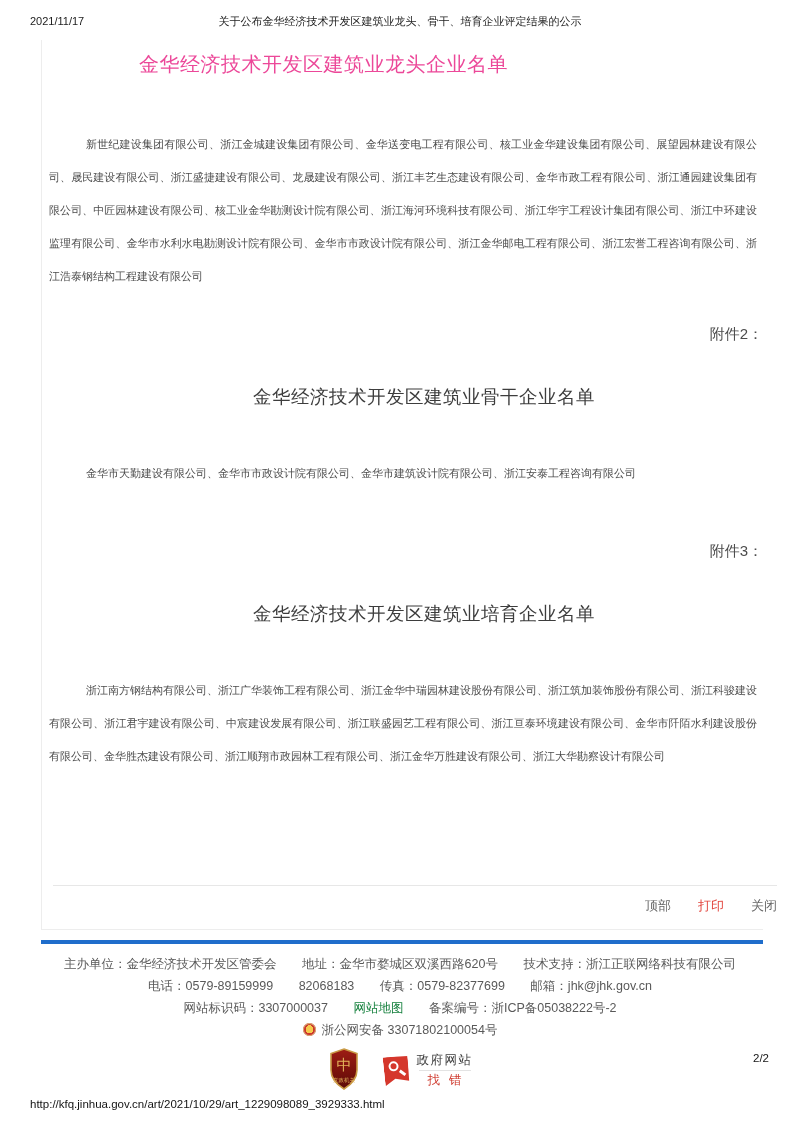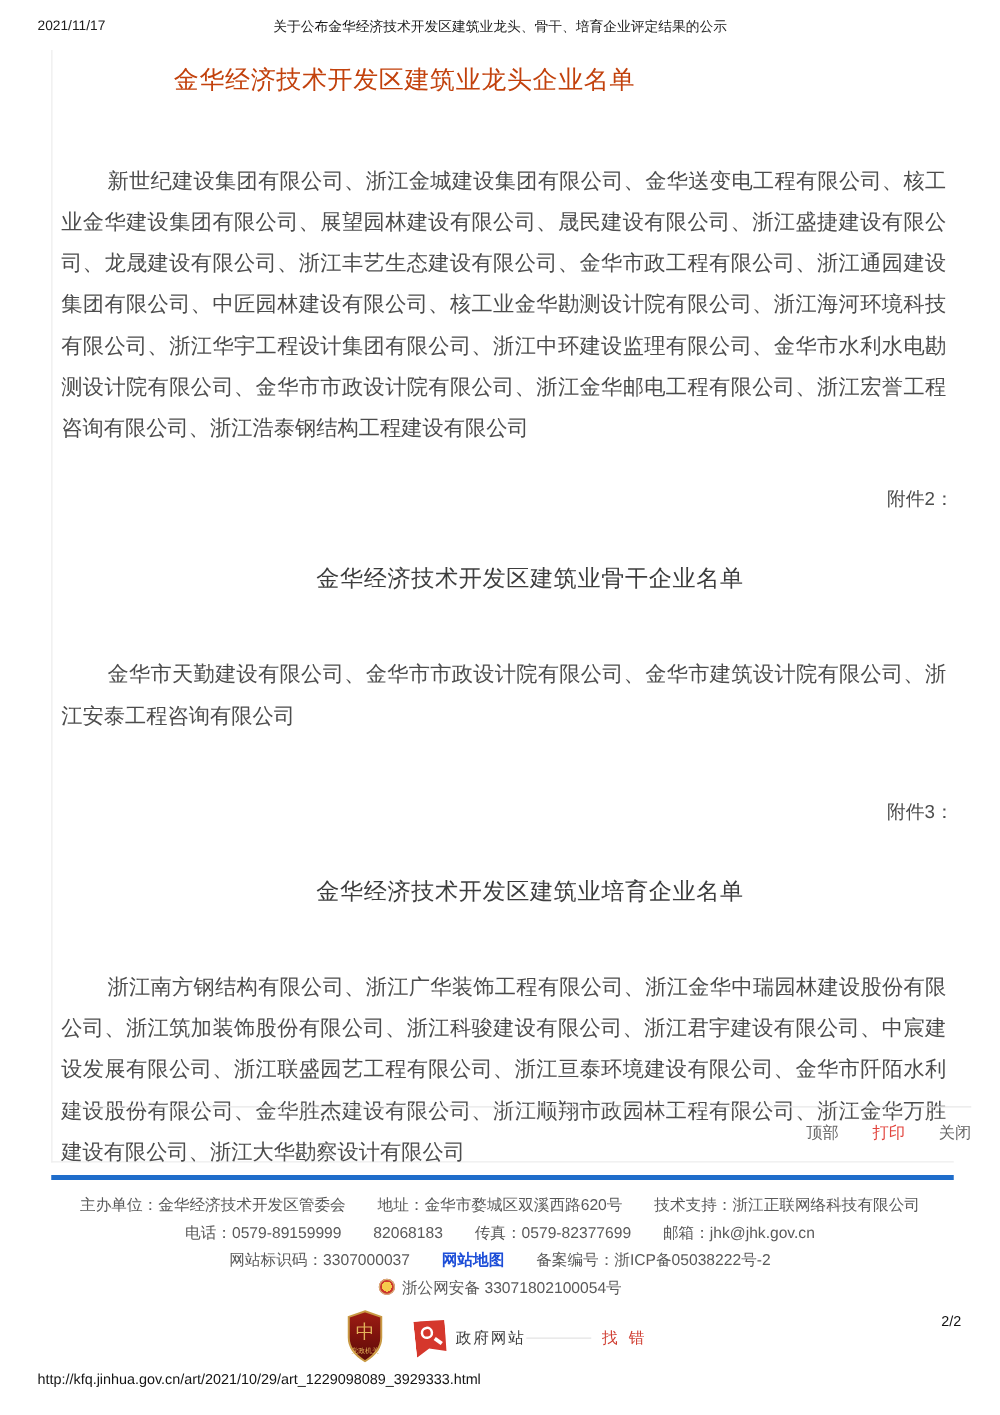--- a/index.html
+++ b/index.html
@@ -16,30 +16,30 @@
   .ph-date  { position:absolute; left:30px; top:1px; }
   .ph-title { width:100%; text-align:center; }
 
   
   .content {
     position:absolute; left:41px; top:40px; width:722px; height:890px;
     border-left:1px solid #ededed; border-bottom:1px solid #ededed;
     padding-left:7px; color:#4a4a4a;
   }
   .doc-title {
-    margin:13px 0 0 90px; font-size:20px; font-weight:400; color:#c2410c;
+    margin:13px 0 0 90px; font-size:20px; font-weight:400; color:#ec4899;
     letter-spacing:0.5px; line-height:23px;
   }
   .doc-subtitle {
     font-size:18.5px; font-weight:400; color:#3d3d3d; letter-spacing:0.5px;
     line-height:21px; margin:42px 0 0 204px;
   }
   .companies {
     margin:52px 0 0 0; padding-right:6px;
-    font-size:17px; line-height:33px; color:#4c4c4c;
+    font-size:11px; line-height:33px; color:#4c4c4c;
     text-align:justify; text-indent:37px;
   }
   .companies.c2 { margin-top:50px; }
   .companies.c3 { margin-top:50px; }
   .attach { margin:30px 0 0 0; font-size:15px; line-height:21px; color:#4c4c4c;text-align:right; }
   .attach.a3 { margin-top:50px; }
 
   
   .actions {
     position:absolute; left:11px; right:-14px; top:845px;
@@ -52,39 +52,39 @@
 
   
   .blue-rule { position:absolute; left:41px; top:940px; width:722px; height:4px;
                background:#1f6dcb; }
 
   
   .site-footer { position:absolute; top:953px; left:0; width:800px;
                  text-align:center; font-size:12.5px; color:#595959; }
   .f-line { height:22px; line-height:22px; white-space:nowrap; }
   .f-item { display:inline-block; margin:0 11px; }
-  .f-item.bold { font-weight:bold; color:#1d4ed8;text-align:center; }
+  .f-item.bold { font-weight:normal; color:#15803d;text-align:center; }
   .sec-icon { display:inline-block; width:13px; height:13px; border-radius:50%;
               vertical-align:-2px; margin-right:6px;
               background:radial-gradient(circle at 50% 48%, #f5ca4c 0 4px, #cd362b 4px);
               box-shadow:0 0 0 1px #d8b07a inset; }
 
   
   .badges { margin-top:7px; display:flex; justify-content:center;
             align-items:flex-start; gap:24px; height:48px; }
   .shield-badge { width:32px; height:42px; position:relative; display:block; }
   .err-badge { display:flex; align-items:center; gap:8px; height:40px; margin-top:2px; }
   .err-flag { width:25px; height:29px; background:#d5372c; position:relative;
               transform:rotate(-6deg);
               clip-path:polygon(0 0,100% 4%,96% 90%,42% 78%,0 100%); }
   .err-lens { position:absolute; left:5px; top:5px; width:10px; height:10px;
               border:2px solid #fff; border-radius:50%; }
   .err-handle { position:absolute; left:15px; top:16px; width:7px; height:2.5px;
                 background:#fff; transform:rotate(42deg); }
-  .err-text { display:flex; flex-direction:row; align-items:center; }
+  .err-text { display:flex; flex-direction:column; align-items:center; }
   .err-title { font-size:12.5px; color:#3d3d3d; letter-spacing:1.5px; line-height:16px; }
   .err-sep { width:52px; height:1px; background:#e3e3e3; margin:2px 0; }
   .err-action { font-size:12.5px; color:#cf3a2e; letter-spacing:9px;
                 text-indent:9px; line-height:15px; }
 
   
   .pf-url  { position:absolute; left:30px; top:1098px; font-size:11.5px; color:#141414; }
   .pf-page { position:absolute; right:31px; top:1052px; font-size:11.5px; color:#141414; }
 </style>
 </head>

